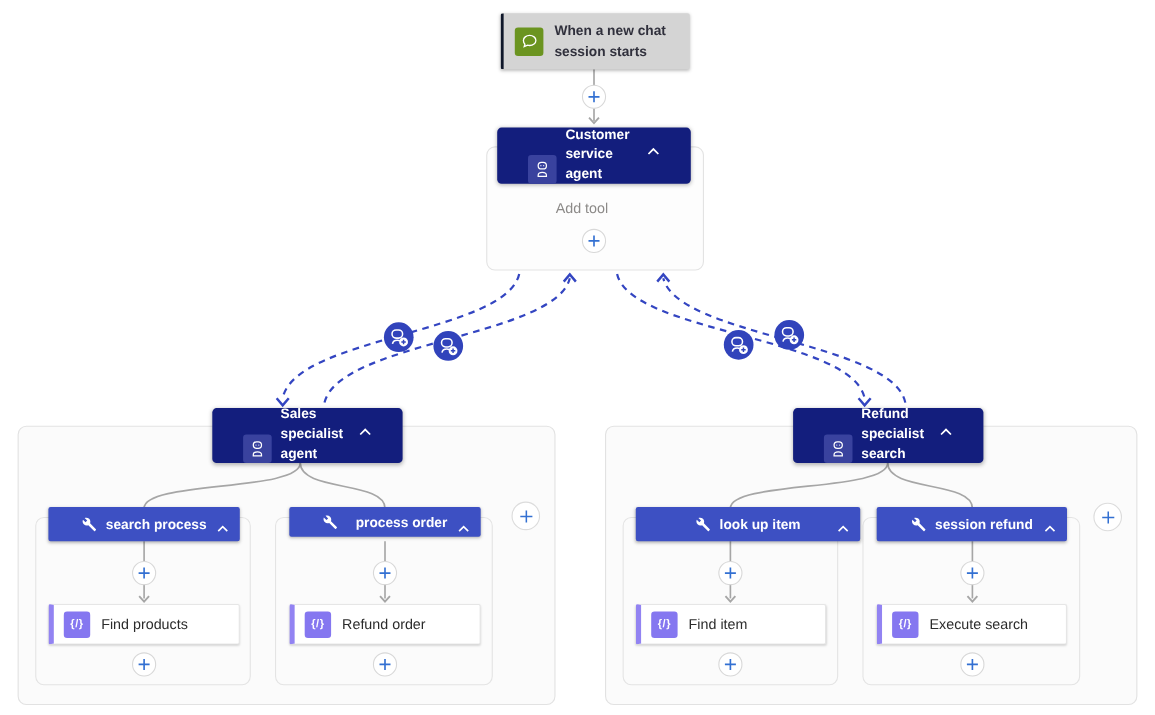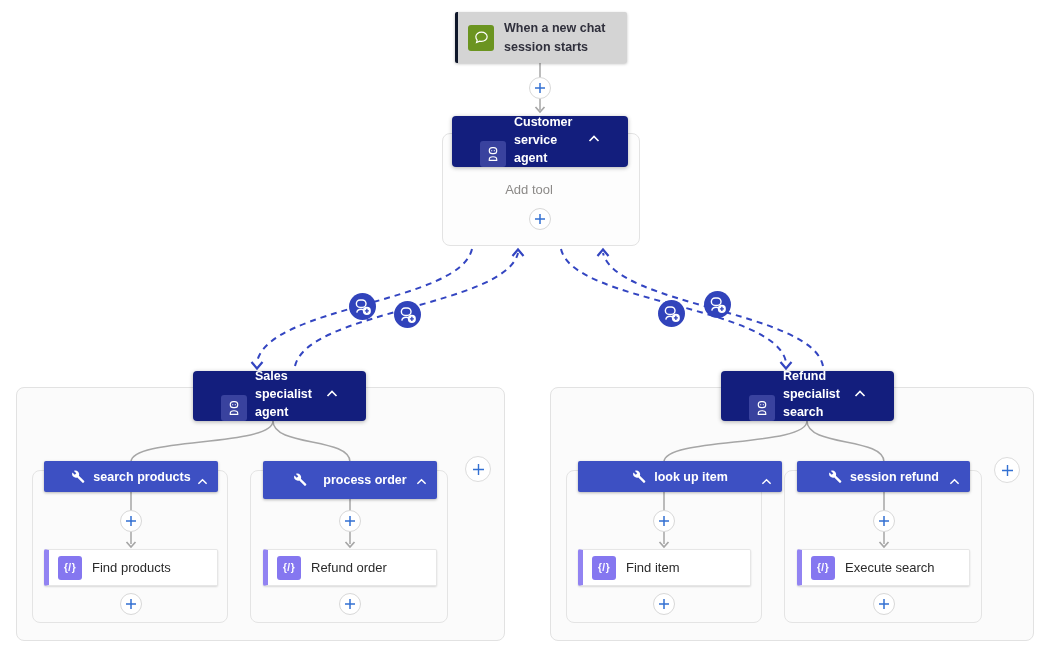--- a/index.html
+++ b/index.html
@@ -199,29 +199,29 @@
       </svg>
     </span>
   </div>
 
   <div class="tool-header" style="left:44px;top:461px;width:174px;height:31px;">
     <span style="display:flex;">
       <svg width="14" height="14" viewBox="0 0 24 24" fill="#fff">
         <path d="M22.61 18.99l-9.08-9.08c.93-2.34.45-5.1-1.44-7C10.16.98 7.35.55 5.03 1.58L9.08 5.63 6.46 8.25 2.41 4.2C1.38 6.52 1.81 9.33 3.74 11.26c1.9 1.9 4.66 2.37 7 1.44l9.08 9.08c.39.39 1.02.39 1.41 0l1.38-1.38c.39-.39.39-1.02 0-1.41z"></path>
       </svg>
     </span>
-    <span class="title">search products</span>
+    <span class="title">search process</span>
     <span class="chev">
       <svg width="11" height="8" viewBox="0 0 12 8" fill="none" stroke="#fff" stroke-width="1.6">
         <path d="M1.5 6 L6 1.5 L10.5 6"></path>
       </svg>
     </span>
   </div>
 
-  <div class="tool-header" style="left:263px;top:461px;width:174px;height:38px;gap:16px;">
+  <div class="tool-header" style="left:263px;top:461px;width:174px;height:27px;gap:16px;">
     <span style="display:flex;">
       <svg width="14" height="14" viewBox="0 0 24 24" fill="#fff">
         <path d="M22.61 18.99l-9.08-9.08c.93-2.34.45-5.1-1.44-7C10.16.98 7.35.55 5.03 1.58L9.08 5.63 6.46 8.25 2.41 4.2C1.38 6.52 1.81 9.33 3.74 11.26c1.9 1.9 4.66 2.37 7 1.44l9.08 9.08c.39.39 1.02.39 1.41 0l1.38-1.38c.39-.39.39-1.02 0-1.41z"></path>
       </svg>
     </span>
     <span class="title">process order</span>
     <span class="chev">
       <svg width="11" height="8" viewBox="0 0 12 8" fill="none" stroke="#fff" stroke-width="1.6">
         <path d="M1.5 6 L6 1.5 L10.5 6"></path>
       </svg>

